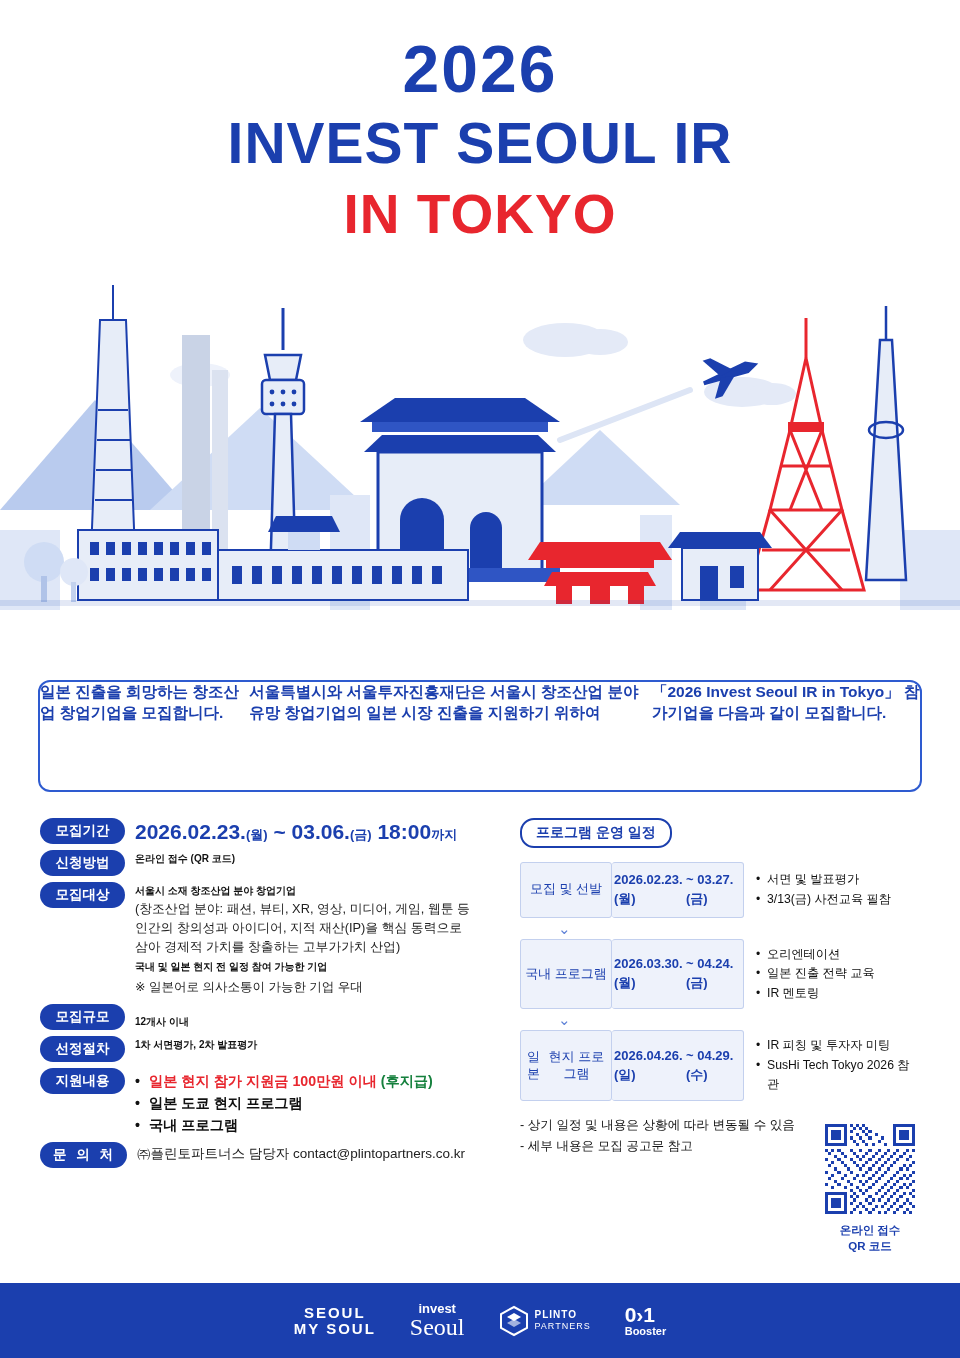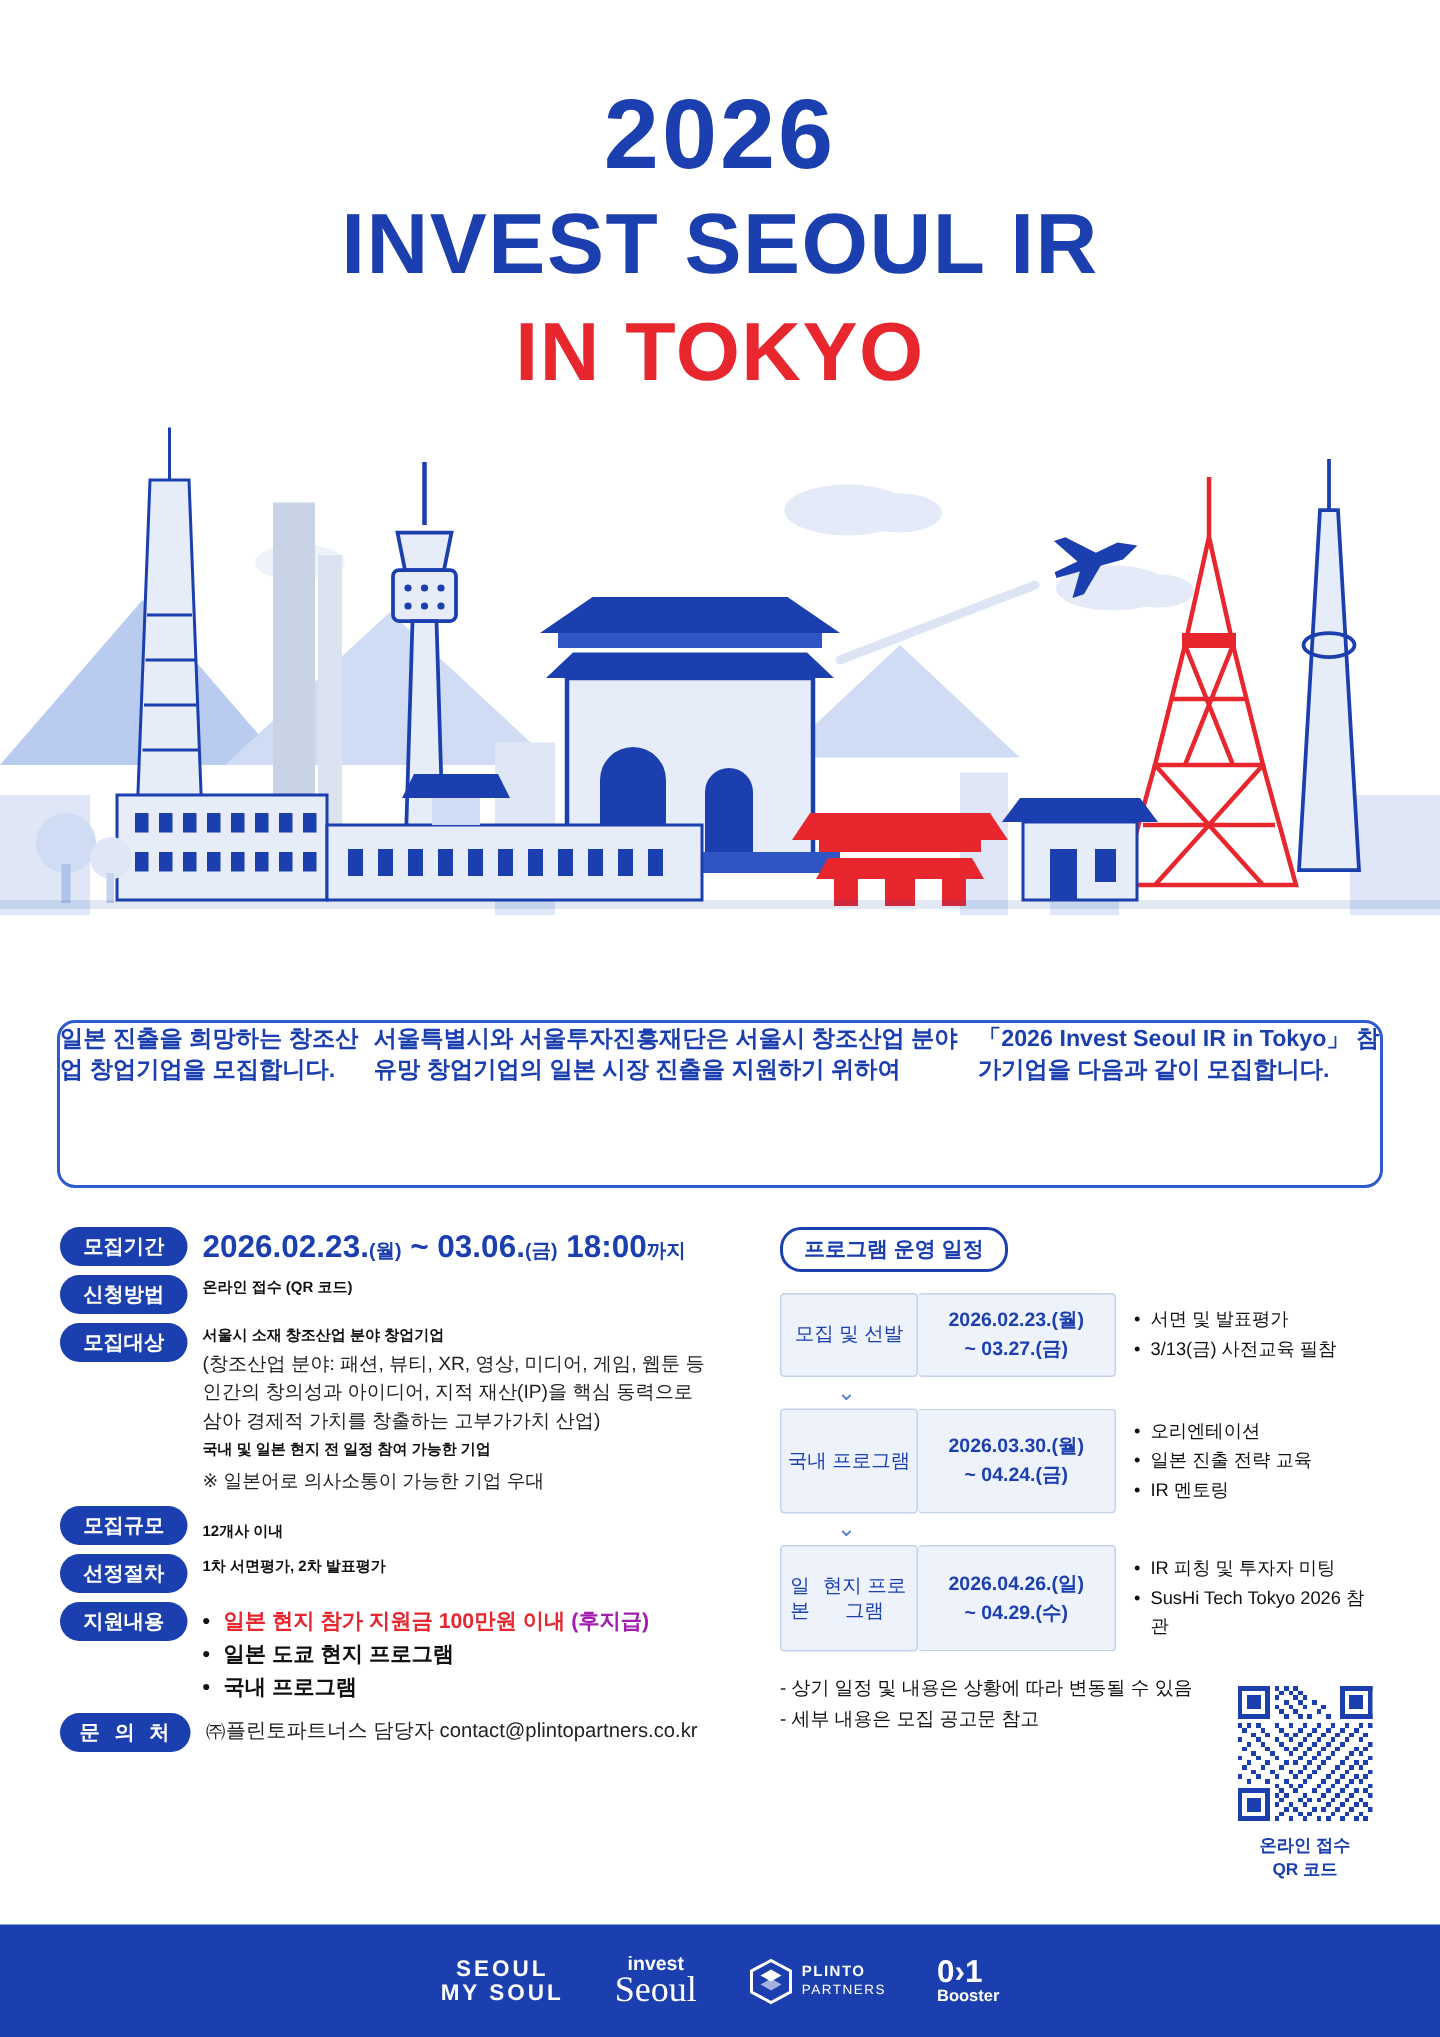--- a/index.html
+++ b/index.html
@@ -12,21 +12,21 @@
   }
   .poster {
     position: relative;
     width: 960px; height: 1358px;
     background: #ffffff;
     overflow: hidden;
   }
 
   
   .title-block {
-    position: absolute; top: 56px; left: 0; width: 960px;
+    position: absolute; top: 36px; left: 0; width: 960px;
     text-align: center;
   }
   .title-2026 {
     font-size: 66px; font-weight: bold; color: #1b3fae;
     letter-spacing: 2px; line-height: 1.0;
   }
   .title-invest {
     font-size: 57px; font-weight: bold; color: #1b3fae;
     letter-spacing: 1px; line-height: 1.25; margin-top: 6px;
   }
@@ -75,21 +75,21 @@
   .note { font-size: 12.5px; color: #222; margin-top: 4px; }
   .bullets { margin: 0; padding: 0; list-style: none; }
   .bullets li {
     font-size: 14.2px; font-weight: bold; color: #111;
     line-height: 1.55; position: relative; padding-left: 14px;
   }
   .bullets li::before {
     content: "•"; position: absolute; left: 0; top: 0; color: #111;
   }
   .hl { color: #e8262e; }
-  .hl-sub { color: #a21caf; font-weight: bold; }
+  .hl-sub { color: #15803d; font-weight: bold; }
 
   
   .right-col { position: absolute; top: 818px; left: 520px; width: 400px; }
   .prog-pill {
     display: inline-block;
     border: 2px solid #1b3fae; color: #1b3fae; background: #fff;
     border-radius: 14px; font-size: 14px; font-weight: bold;
     padding: 4px 14px;
   }
   .sched { margin-top: 14px; }
@@ -99,21 +99,21 @@
     background: #eef2fb; border: 1.5px solid #c3d0ee;
     color: #1b3fae; font-weight: normal; font-size: 13px;
     display: flex; align-items: center; justify-content: center;
     text-align: center; line-height: 1.3; border-radius: 3px;
     padding: 8px 2px;
   }
   .sched-date {
     flex: 0 0 132px;
     background: #eef2fb; border: 1.5px solid #c3d0ee; border-left: none;
     color: #1b3fae; font-weight: bold; font-size: 13px;
-    display: flex; flex-direction: column; align-items: center; justify-content: center;
+    display: flex; align-items: center; justify-content: center;
     line-height: 1.45; border-radius: 3px; padding: 8px 2px;
   }
   .sched-desc {
     flex: 1 1 auto; padding: 6px 0 6px 12px;
     display: flex; flex-direction: column; justify-content: center;
   }
   .sched-desc div {
     font-size: 12.2px; color: #111; line-height: 1.6;
     position: relative; padding-left: 11px;
   }

